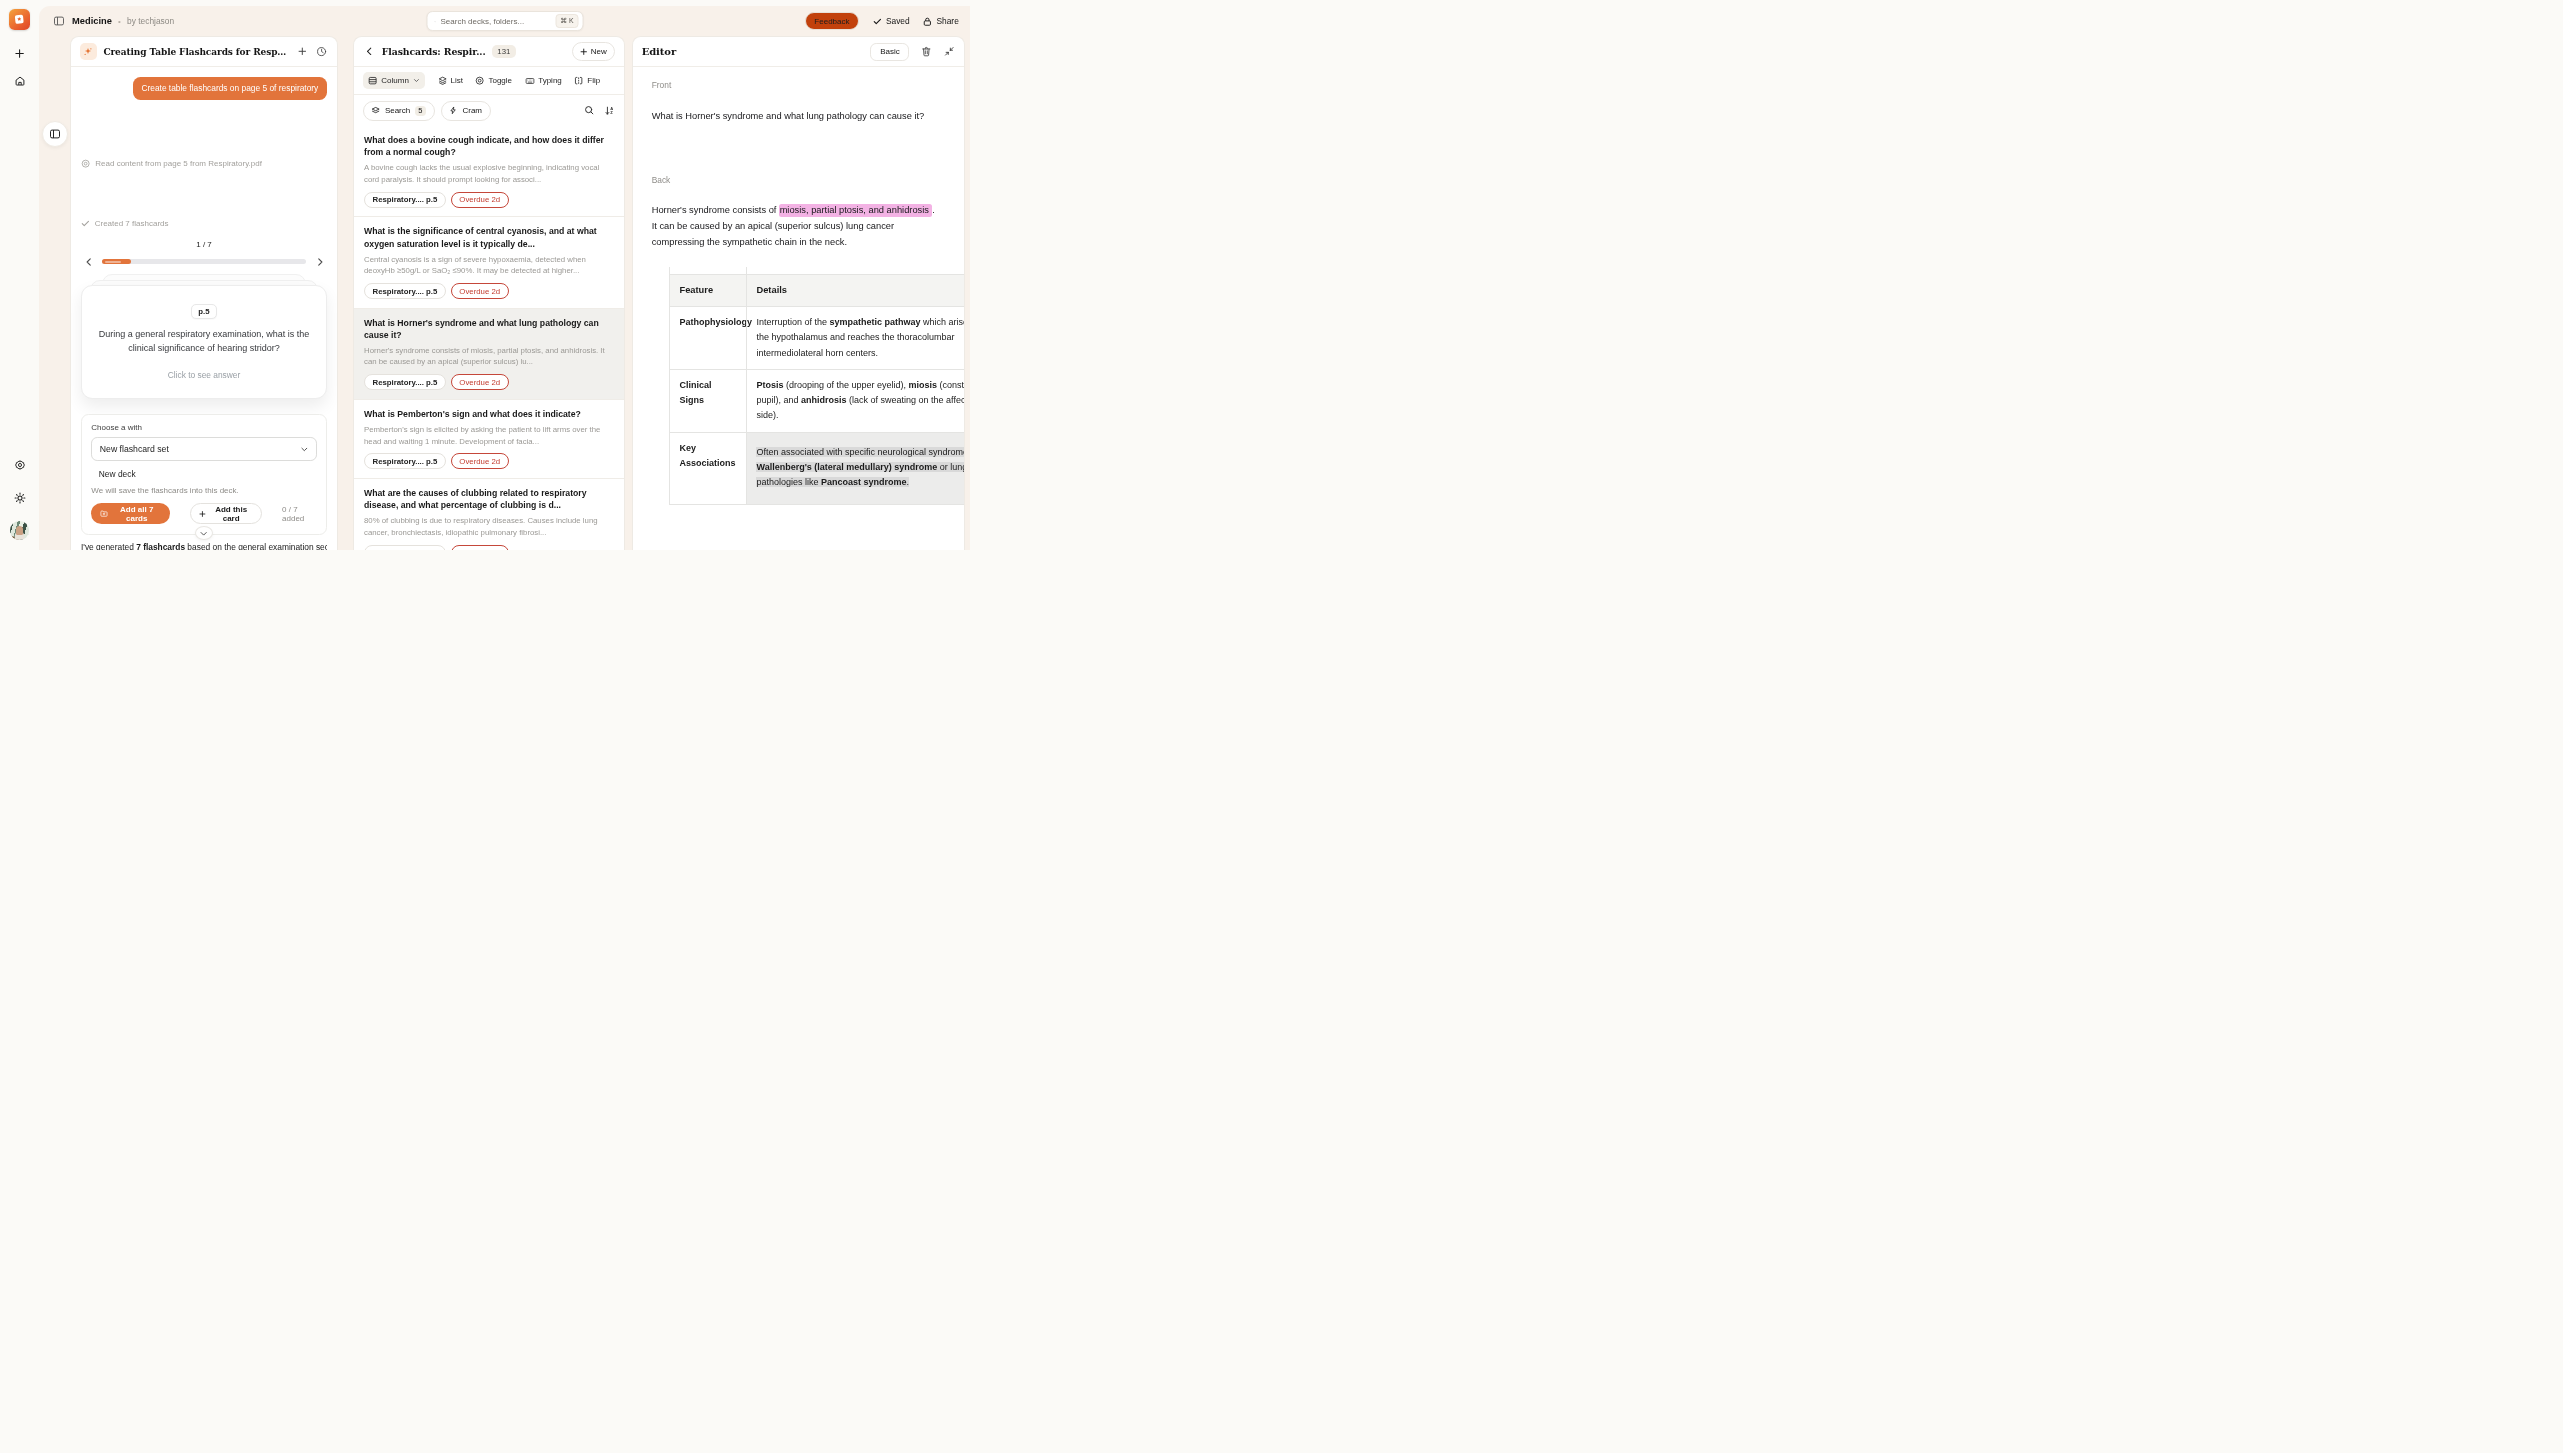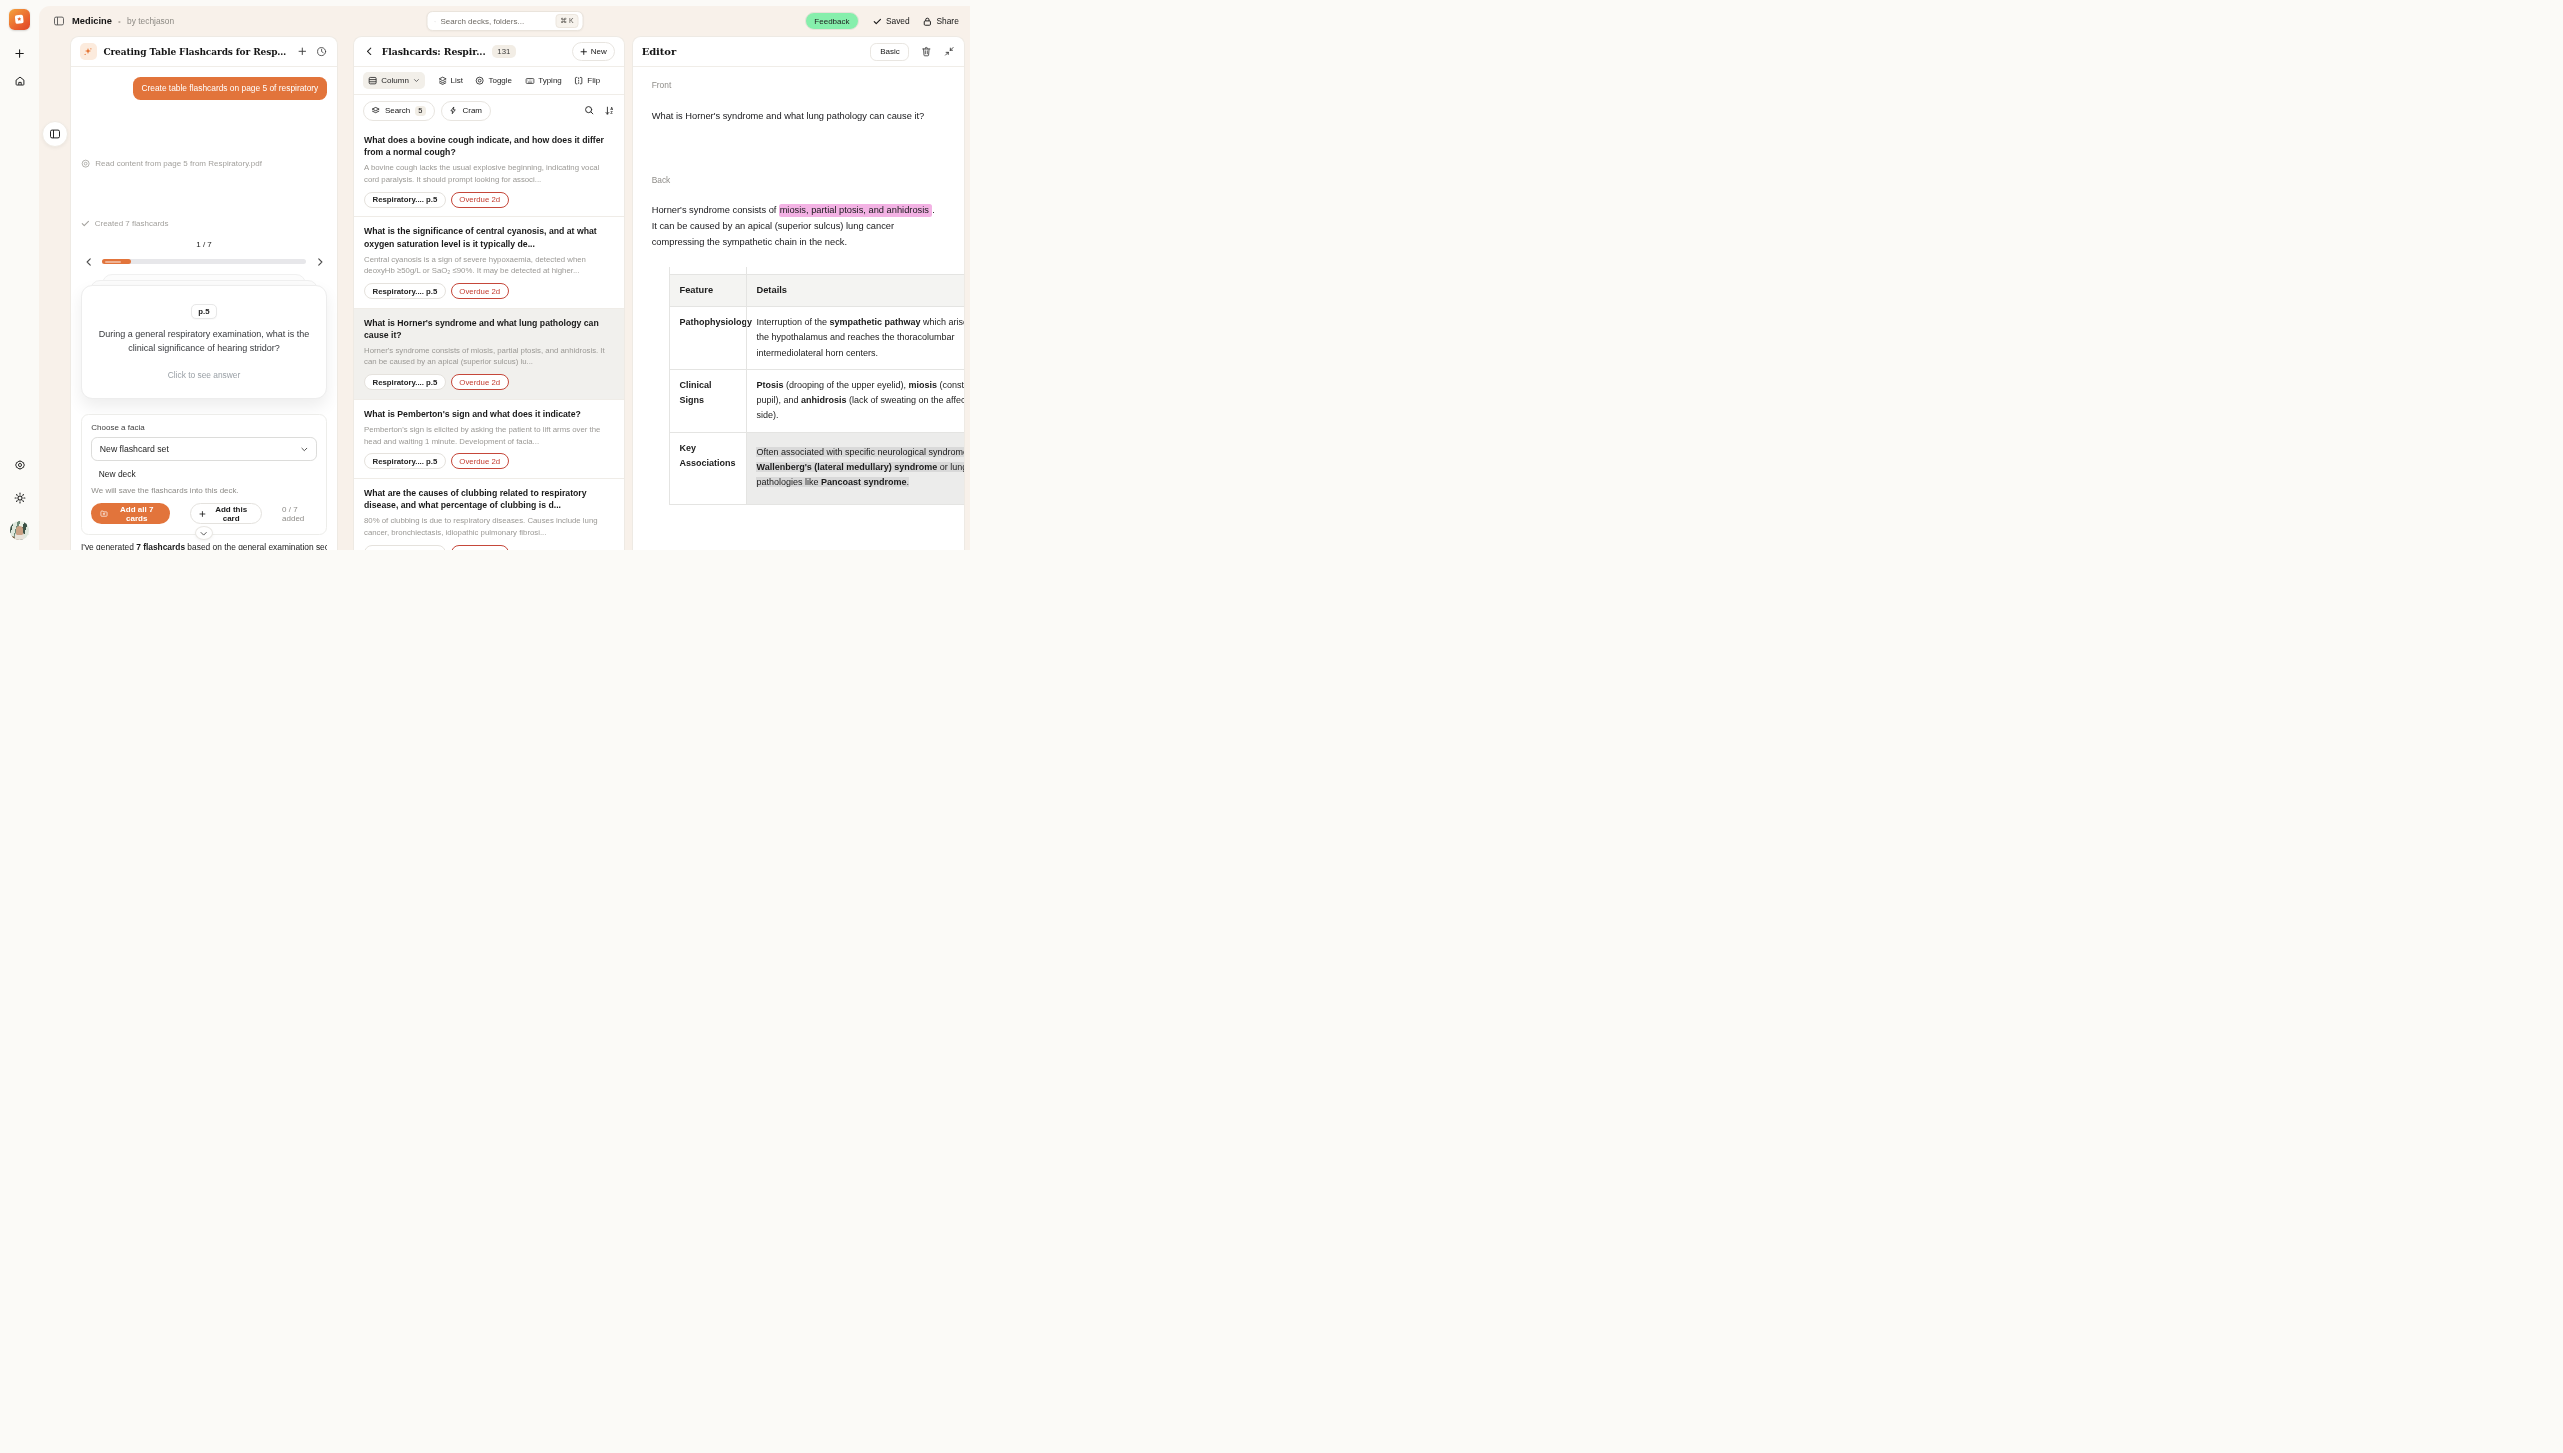--- a/index.html
+++ b/index.html
@@ -26,21 +26,21 @@
   .topbar { height:30px; display:flex; align-items:center; padding:0 11.2px 0 12.5px; position:relative; }
   .tb-left { display:flex; align-items:center; gap:6.2px; }
   .tb-title { font-size:9.3px; font-weight:700; color:#141414; }
   .tb-dot { color:#b9b2a9; font-size:8px; }
   .tb-author { font-size:8.4px; color:#8d8option87; color:#8d8a84; }
   .searchpill { position:absolute; left:50%; top:5px; transform:translateX(-50%); width:157px; height:20px; background:#fff; border:0.6px solid #eae4dc; border-radius:6.2px; display:flex; align-items:center; gap:5px; padding:0 3.7px 0 7.5px; box-shadow:0 0.6px 1.2px rgba(0,0,0,.03); cursor:text; }
   .searchpill input { border:none; outline:none; flex:1; font-size:8px; color:#555; background:transparent; font-family:inherit; }
   .searchpill input::placeholder { color:#6f6b65; }
   .kbd { background:#f7f3ed; border:0.6px solid #ece6de; border-radius:3.7px; font-size:6.9px; color:#55524d; padding:1.9px 3.7px; white-space:nowrap; }
   .tb-right { margin-left:auto; display:flex; align-items:center; gap:13.7px; }
-  .feedback-btn { background:#86efac; border:0.6px solid #e8e2da; border-radius:10px; padding:3.7px 8.7px; font-size:8px; color:#1d1d1d; cursor:pointer; font-family:inherit; }
+  .feedback-btn { background:#c2410c; border:0.6px solid #e8e2da; border-radius:10px; padding:3.7px 8.7px; font-size:8px; color:#1d1d1d; cursor:pointer; font-family:inherit; }
   .tb-act { display:flex; align-items:center; gap:4.4px; font-size:8.4px; font-weight:500; color:#141414; cursor:pointer; }
 
   .panel { position:absolute; top:30px; bottom:0; background:#fff; border:0.6px solid #eeeae4; border-bottom:none; border-radius:8.7px 8.7px 0 0; overflow:hidden; box-shadow:0 0.6px 1.2px rgba(0,0,0,.02); }
 
   .float-toggle { position:absolute; left:2.5px; top:115px; width:26px; height:26px; border-radius:50%; background:#fff; border:0.6px solid #f0ebe4; box-shadow:0 1.2px 3.7px rgba(0,0,0,.05); display:flex; align-items:center; justify-content:center; cursor:pointer; z-index:5; }
 
   
   .chat { left:31px; width:268px; }
   .p-head { height:30px; display:flex; align-items:center; gap:6.2px; padding:0 8.7px; border-bottom:0.6px solid #f0ede8; }
   .serif { font-family:"DejaVu Serif", serif; font-weight:700; letter-spacing:-0.1px; }
@@ -284,21 +284,21 @@
           <div class="ghost g2"></div>
           <div class="ghost g1"></div>
           <div class="qcard">
             <span class="pchip">p.5</span>
             <p class="qtext">During a general respiratory examination, what is the clinical significance of hearing stridor?</p>
             <p class="qhint">Click to see answer</p>
           </div>
         </div>
 
         <div class="deckbox">
-          <div class="dk-label">Choose a facia</div>
+          <div class="dk-label">Choose a with</div>
           <div class="select">
             <span class="cv">New flashcard set</span>
             <svg width="8.7" height="8.7" viewBox="0 0 16 16" fill="none" stroke="#444" stroke-width="1.7" stroke-linecap="round" stroke-linejoin="round">
                 <path d="M3.5 6l4.5 4.5L12.5 6"></path>
               </svg>
           </div>
           <div class="newdeck">New deck</div>
           <div class="dk-note">We will save the flashcards into this deck.</div>
           <div class="dk-actions">
             <button class="btn-orange">

